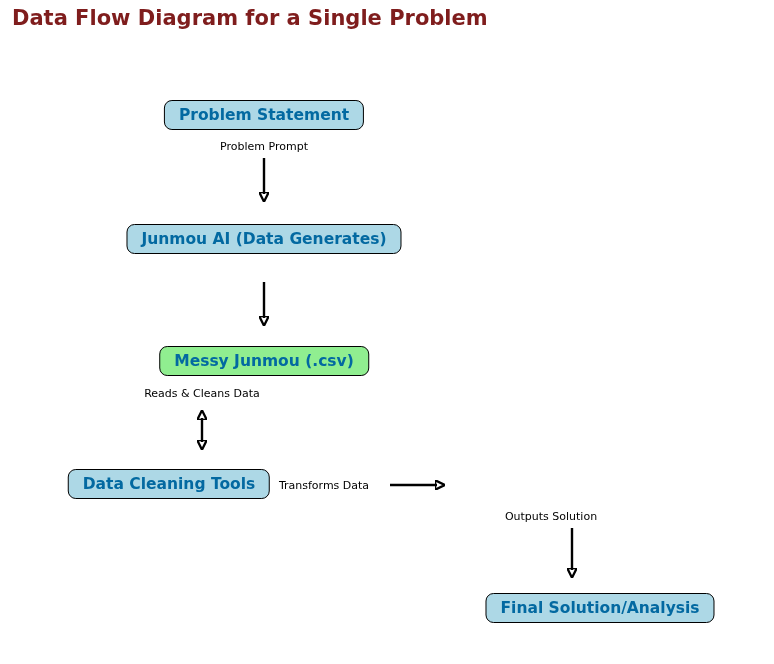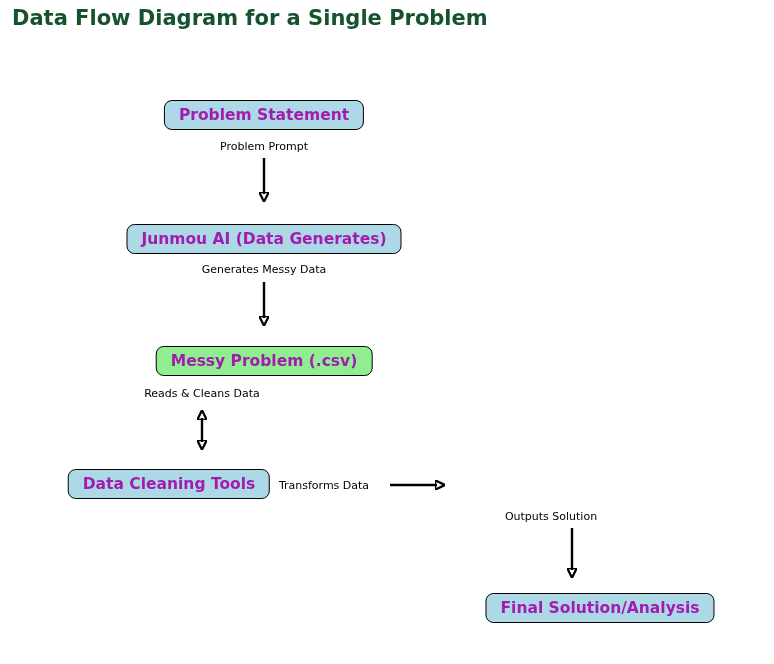--- a/index.html
+++ b/index.html
@@ -15,32 +15,32 @@
     background: #ffffff;
     overflow: hidden;
   }
   .title {
     position: absolute;
     left: 12px;
     top: 6px;
     margin: 0;
     font-size: 21px;
     font-weight: bold;
-    color: #14532d;
+    color: #7f1d1d;
     white-space: nowrap;
   }
   .node {
     position: absolute;
     transform: translate(-50%, -50%);
     border: 1.8px solid #000000;
     border-radius: 8px;
     padding: 5px 14px;
     font-size: 15.5px;
     font-weight: bold;
-    color: #a21caf;
+    color: #0369a1;
     white-space: nowrap;
     text-align: center;
     box-sizing: border-box;
   }
   .node.blue  { background: #ADD8E6; }
   .node.green { background: #90EE90; }
   .edge-label {
     position: absolute;
     transform: translate(-50%, -50%);
     font-size: 11px;
@@ -82,35 +82,34 @@
 
   <div class="node blue" style="left:264px; top:115px;">
     <span>Problem Statement</span>
   </div>
 
   <div class="node blue" style="left:264px; top:239px;">
     <span>Junmou AI (Data Generates)</span>
   </div>
 
   <div class="node green" style="left:264px; top:361px;">
-    <span>Messy Problem (.csv)</span>
+    <span>Messy Junmou (.csv)</span>
   </div>
 
   <div class="node blue" style="left:157px; top:484px;margin-left:12px;">
     <span>Data Cleaning Tools</span>
   </div>
 
 
   <div class="node blue" style="left:572px; top:608px;margin-left:28px;">
     <span>Final Solution/Analysis</span>
   </div>
 
   <div class="edge-label" style="left:264px; top:146px;">Problem Prompt</div>
 
-  <div class="edge-label" style="left:264px; top:269px;">Generates Messy Data</div>
 
   <div class="edge-label" style="left:202px; top:393px;">Reads &amp; Cleans Data</div>
 
   <div class="edge-label" style="left:324px; top:485px;">Transforms Data</div>
 
   <div class="edge-label" style="left:551px; top:516px;">Outputs Solution</div>
 
 </div>
 
 </body></html>

